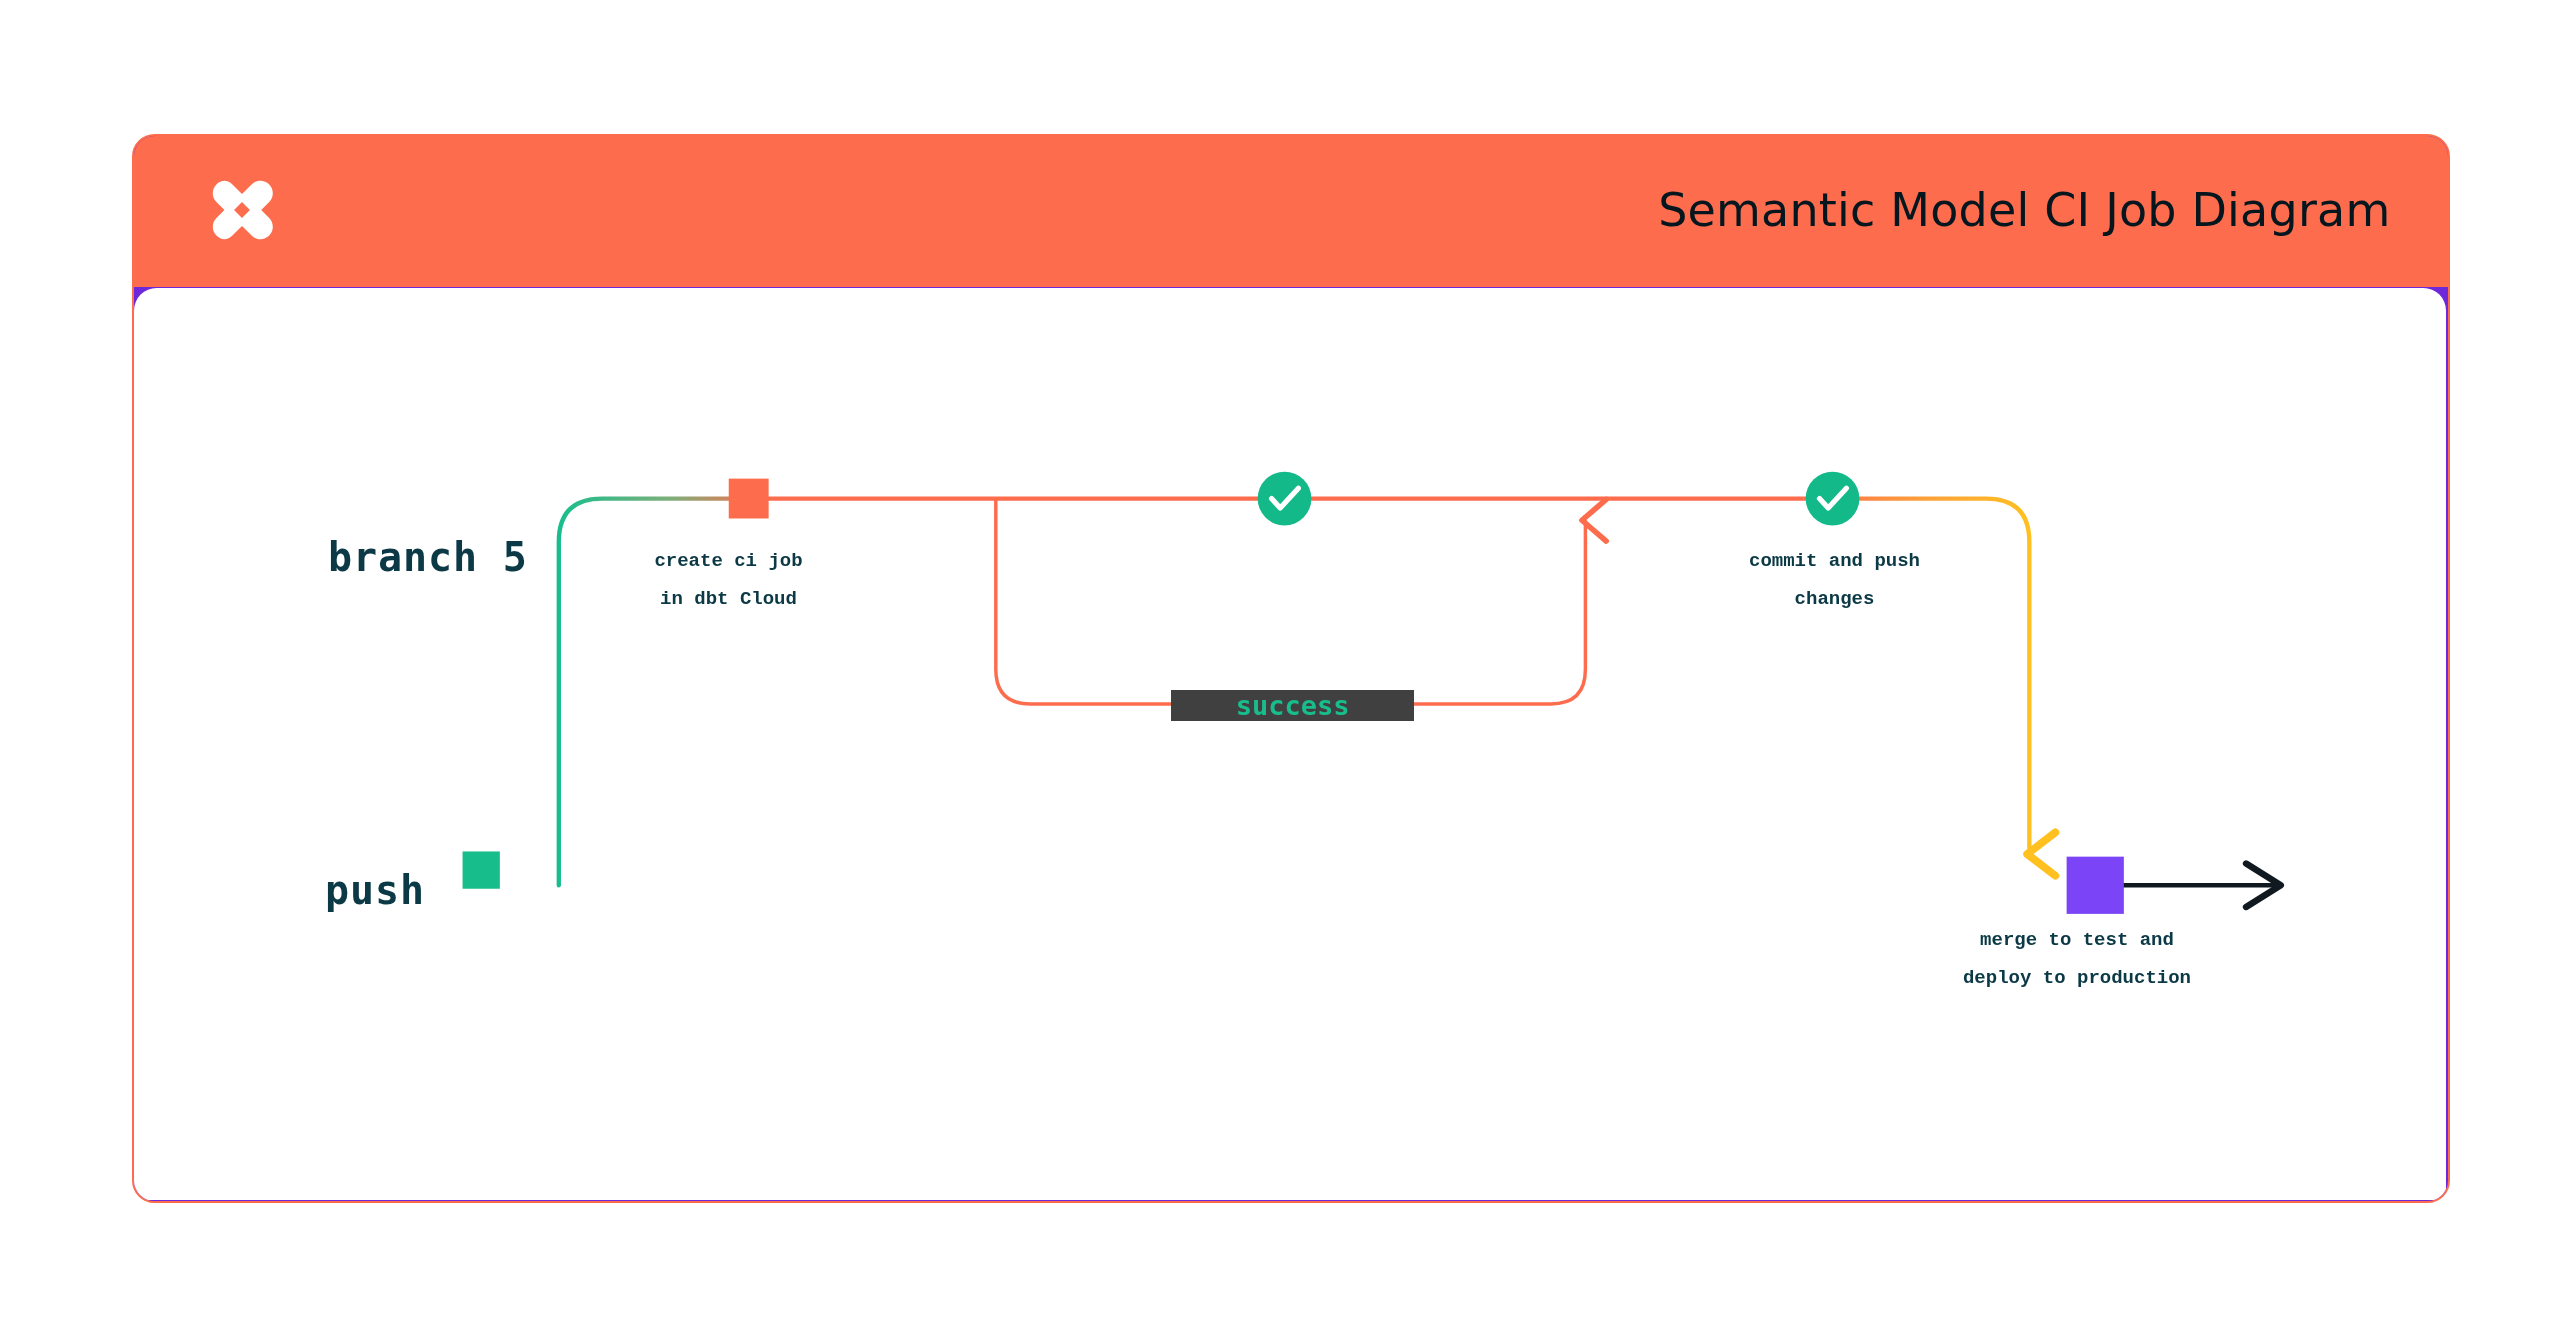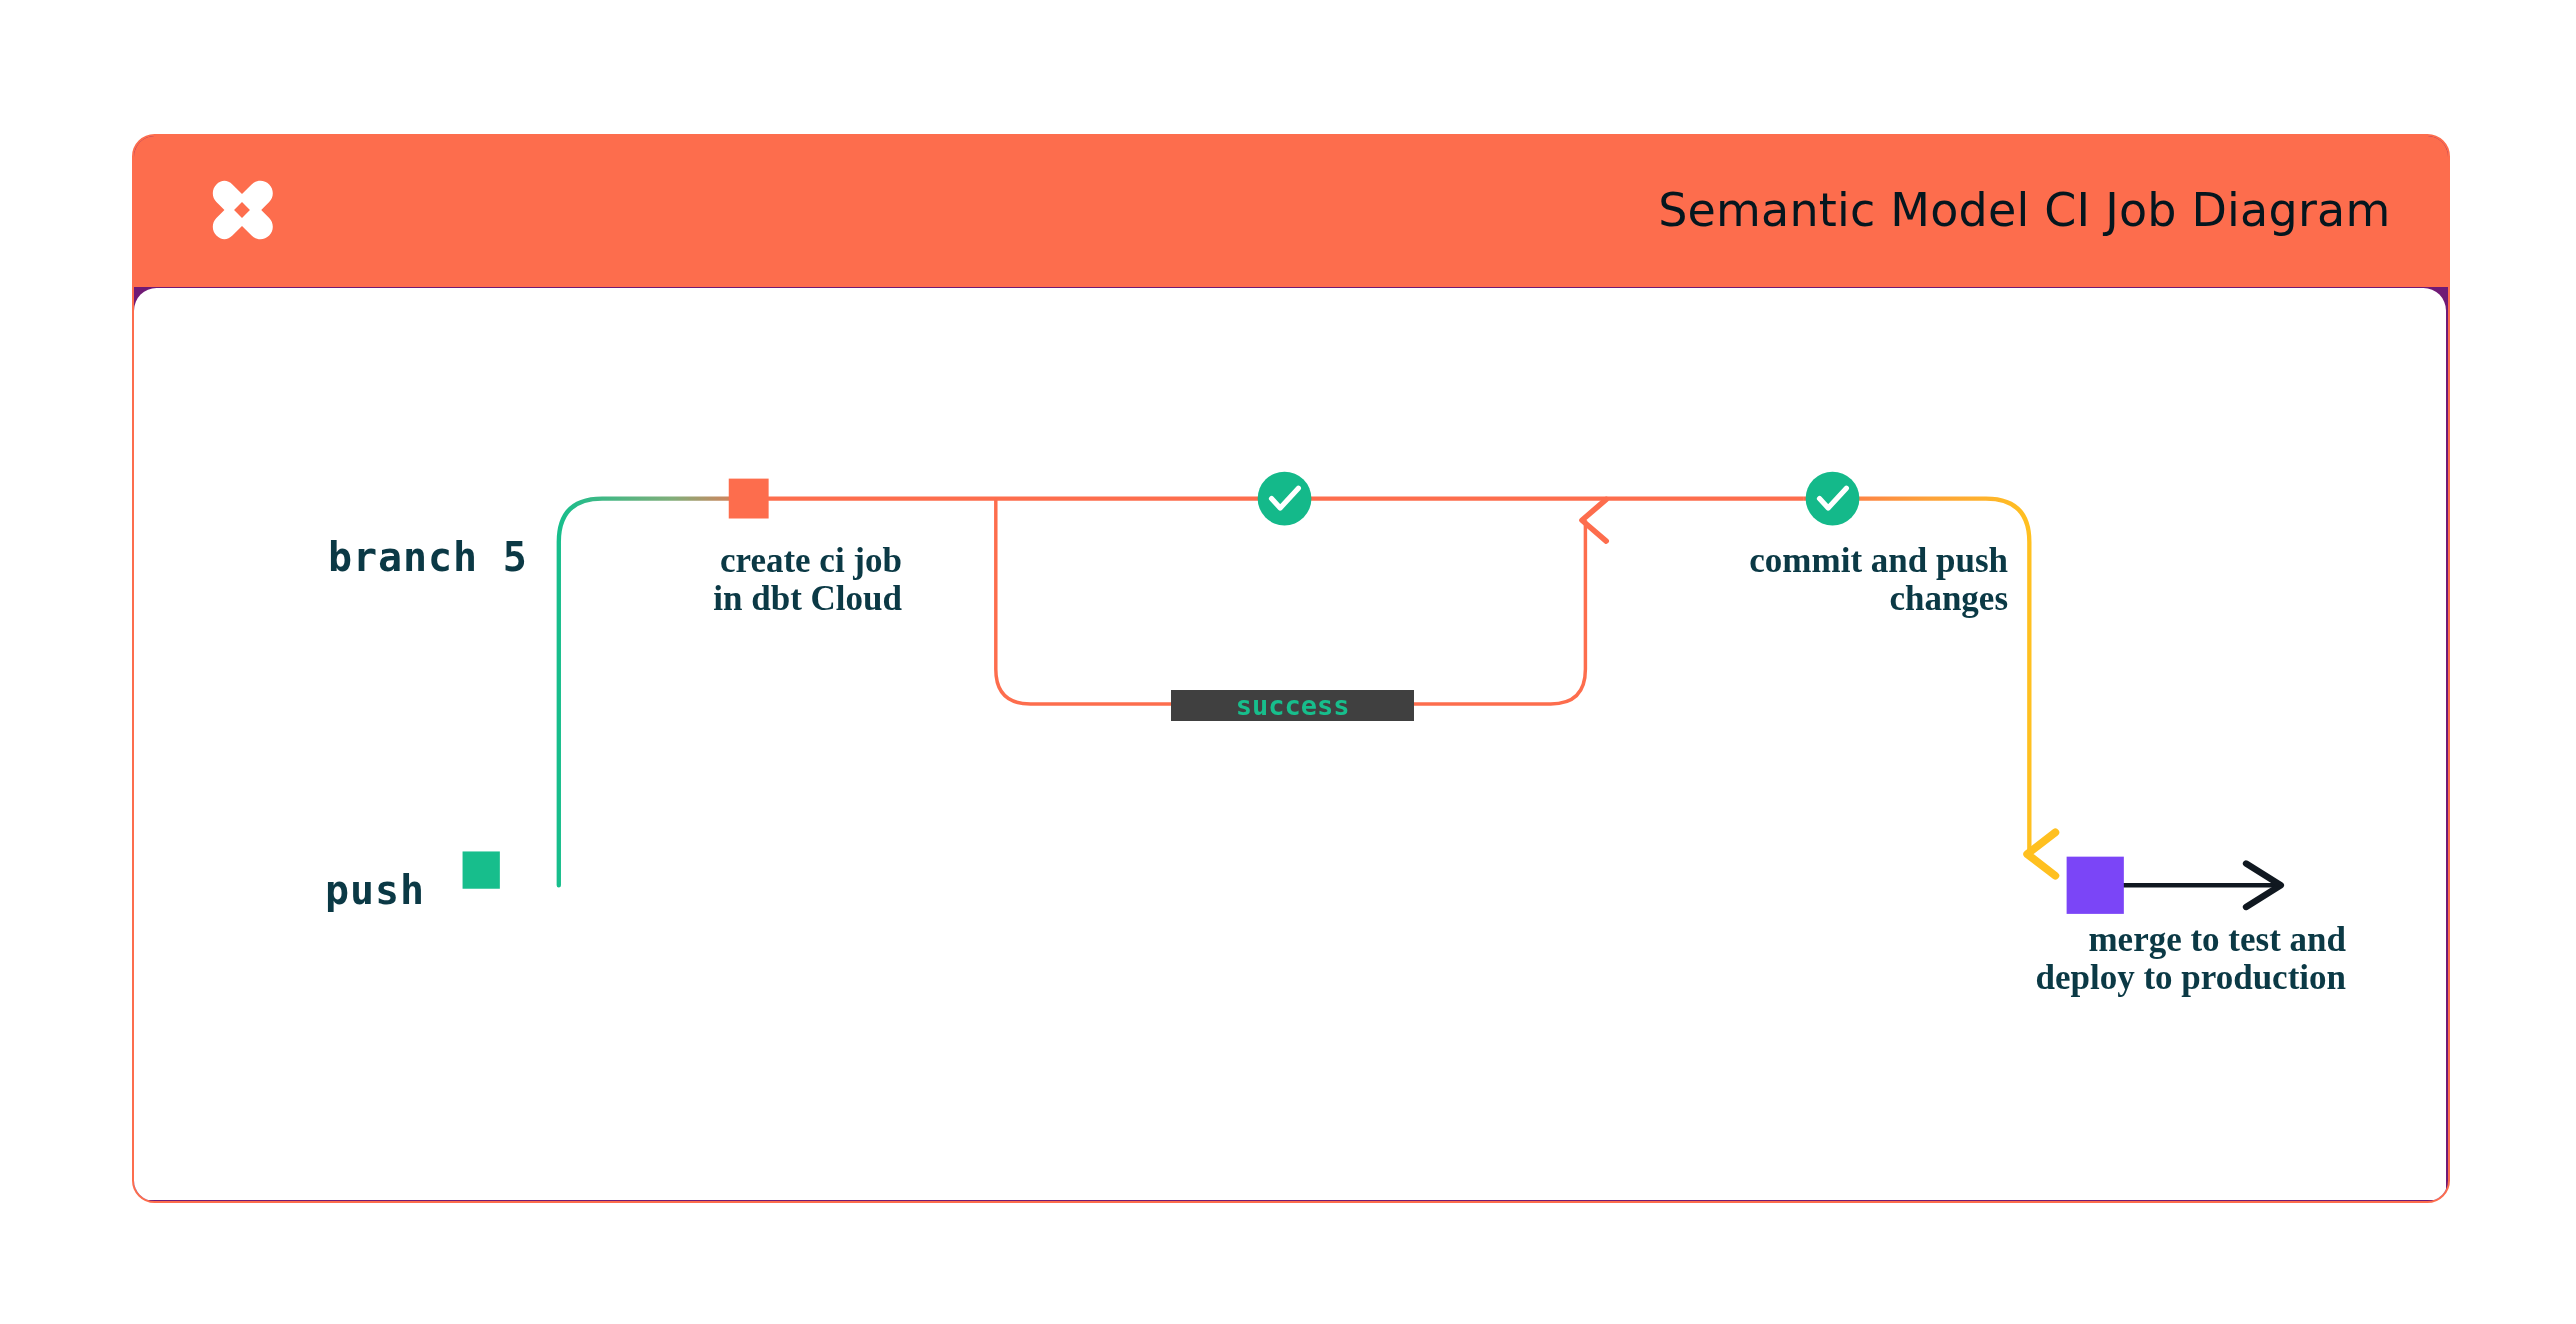--- a/index.html
+++ b/index.html
@@ -22,21 +22,21 @@
 
   
   .card {
     position: absolute;
     left: 132px;
     top: 134px;
     width: 2318px;
     height: 1069px;
     border-radius: 22.6px;
     border: 2.6px solid #FD6D4D;
-    background: #701a75;
+    background: #6d28d9;
     box-sizing: border-box;
     overflow: hidden;
   }
 
   .card-header {
     position: absolute;
     left: -2.6px;
     top: -2.6px;
     width: 2318px;
     height: 154px;
@@ -99,26 +99,26 @@
     font-size: 40px;
     letter-spacing: 0.9px;
     white-space: nowrap;
   }
   .row-label.branch1 { left: 328px; top: 534px; }
   .row-label.main    { left: 325px; top: 867px; }
 
   
   .caption {
     position: absolute;
-    font-family: Liberation Serif, serif;
+    font-family: Liberation Mono, monospace;
     font-weight: bold;
     color: #0B3945;
-    font-size: 35px;
+    font-size: 19px;
     line-height: 38px;
-    text-align: right;
+    text-align: center;
     white-space: pre;
   }
   .cap-create  { left: 555px;  top: 542px; width: 347px; }
   .cap-build   { left: 976px; top: 546px; width: 616px; }
   .cap-commit  { left: 1661px; top: 542px; width: 347px; }
   .cap-merge   { left: 1808px; top: 921px; width: 538px; }
 
   .loop-label {
     position: absolute;
     left: 1171px;

